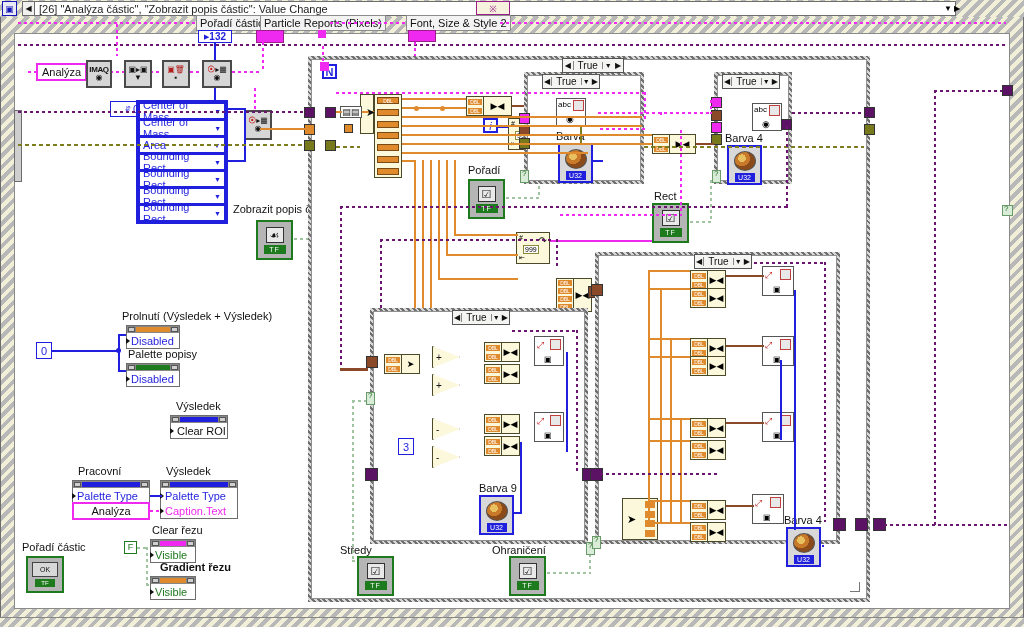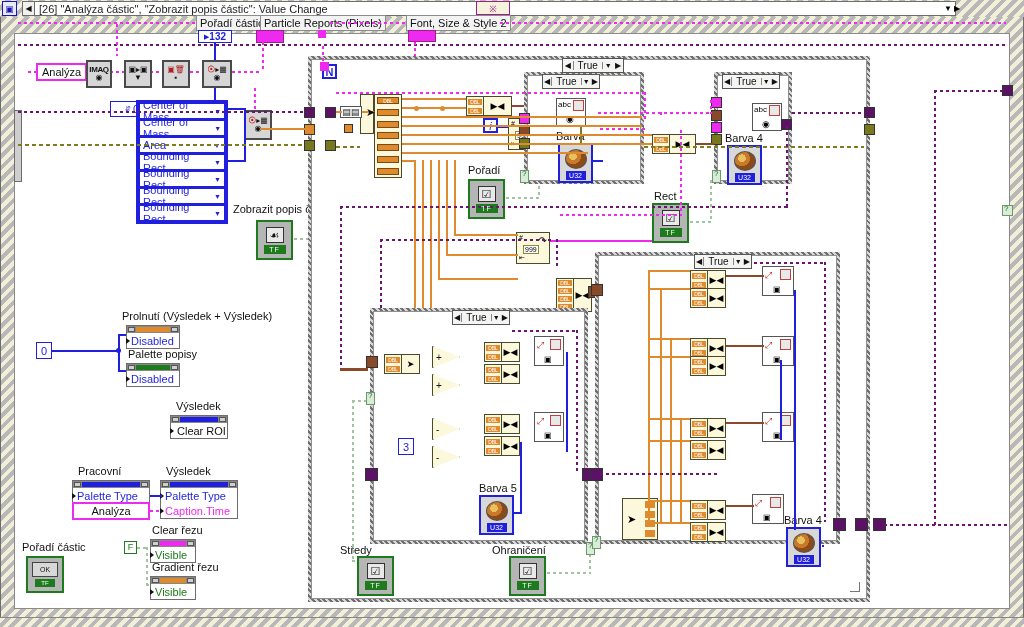--- a/index.html
+++ b/index.html
@@ -490,38 +490,38 @@
   </div>
 
   <div class="lbl" style="left:166px; top:465px;">Výsledek</div>
   <div class="prop" style="left:160px; top:480px; width:78px;">
     <div class="bar">
       <i></i>
       <span class="fill" style="background:#1f1fdd;"></span>
       <i></i>
     </div>
     <div class="r" style="color:#1f1fdd;">Palette Type</div>
-    <div class="r" style="color:#ef29ef;">Caption.Time</div>
+    <div class="r" style="color:#ef29ef;">Caption.Text</div>
   </div>
   <div class="w w-blue" style="left:150px; top:495px; width:12px; height:2px;"></div>
 
   <div class="lbl-magenta" style="left:72px; top:502px; width:78px; justify-content:center; display:flex;">Analýza</div>
   <div class="w w-dash-magenta" style="left:150px; top:510px; width:12px; height:2px;"></div>
 
   <div class="lbl" style="left:152px; top:524px;">Clear řezu</div>
   <div class="prop" style="left:150px; top:539px; width:46px;">
     <div class="bar">
       <i></i>
       <span class="fill" style="background:#ef29ef;"></span>
       <i></i>
     </div>
     <div class="r" style="color:#1d7a1d;">Visible</div>
   </div>
 
-  <div class="lbl" style="left:152px; top:561px;">Gradient řezu</div>
+  <div class="lbl" style="left:160px; top:561px;font-weight:bold;">Gradient řezu</div>
   <div class="prop" style="left:150px; top:576px; width:46px;">
     <div class="bar">
       <i></i>
       <span class="fill" style="background:#e08a2e;"></span>
       <i></i>
     </div>
     <div class="r" style="color:#1d7a1d;">Visible</div>
   </div>
 
   <div class="tiny-f" style="left:124px; top:541px;">F</div>
@@ -784,21 +784,21 @@
     <div style="position:absolute;left:2px;top:3px;font-size:9px;color:#c01010;">⤢</div>
     <div style="position:absolute;right:2px;top:2px;width:11px;height:11px;border:1px solid #c04040;background:#e8e8e8;"></div>
     <div style="position:absolute;left:9px;bottom:1px;font-size:8px;">▣</div>
   </div>
   <div class="fn-wh" style="left:534px; top:412px; width:30px; height:30px;">
     <div style="position:absolute;left:2px;top:3px;font-size:9px;color:#c01010;">⤢</div>
     <div style="position:absolute;right:2px;top:2px;width:11px;height:11px;border:1px solid #c04040;background:#e8e8e8;"></div>
     <div style="position:absolute;left:9px;bottom:1px;font-size:8px;">▣</div>
   </div>
 
-  <div class="lbl" style="left:479px; top:482px;">Barva 5</div>
+  <div class="lbl" style="left:479px; top:482px;">Barva 9</div>
   <div class="pictctl" style="left:479px; top:495px;">
     <div class="im"></div>
     <div class="u8">U32</div>
   </div>
   <div class="w w-blue" style="left:514px; top:512px; width:8px; height:2px;"></div>
   <div class="w w-blue" style="left:520px; top:442px; width:2px; height:72px;"></div>
   <div class="w w-blue" style="left:566px; top:352px; width:2px; height:100px;"></div>
   <div class="w w-dash-purple" style="left:512px; top:330px; width:66px; height:2px;"></div>
   <div class="w w-dash-purple-v" style="left:576px; top:330px; width:2px; height:142px;"></div>
 

